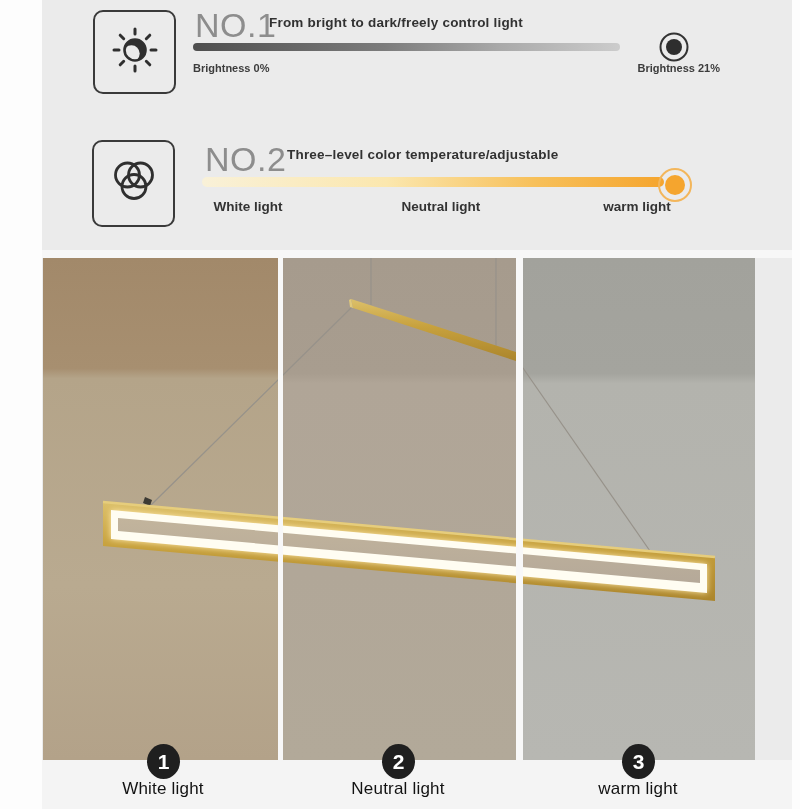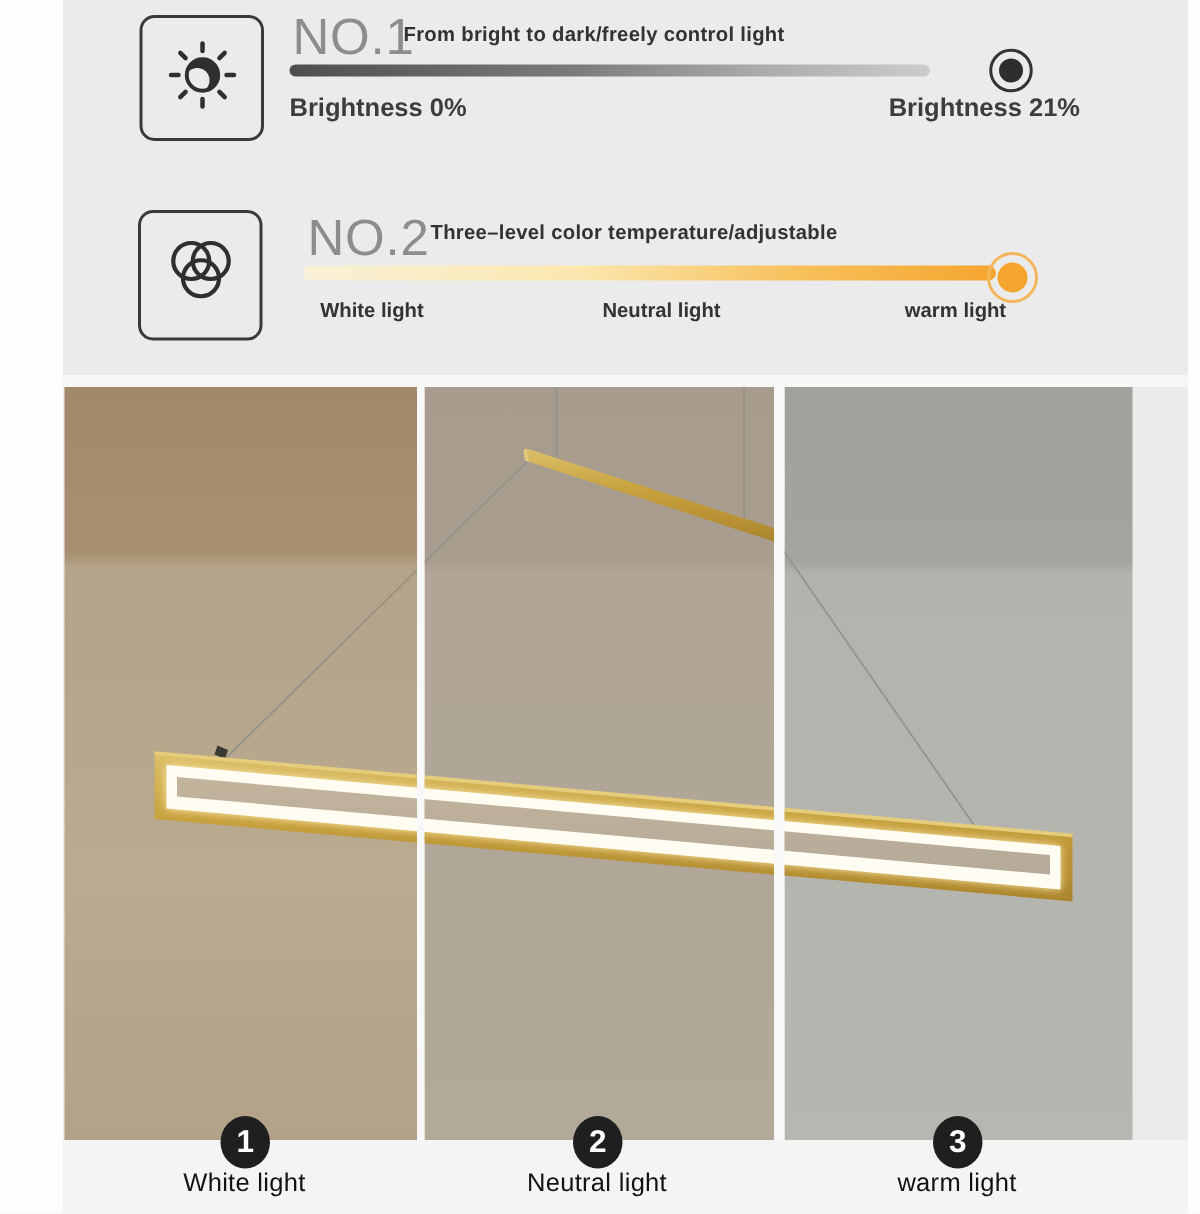--- a/index.html
+++ b/index.html
@@ -40,21 +40,21 @@
   .t1{left:254px;top:15px;}
   .t2{left:256px;top:147px;margin-left:16px;}
 
   .bright-bar{
     position:absolute;left:193px;top:43px;width:427px;height:8px;border-radius:4px;
     background:linear-gradient(to right,#4e4e4e,#7c7c7c 45%,#a9a9a9 72%,#cccccc);
   }
   .bright-end-icon{position:absolute;left:657px;top:30px;}
 
   .scale-label{
-    position:absolute;font-size:17px;font-weight:bold;color:#3c3c3c;
+    position:absolute;font-size:11px;font-weight:bold;color:#3c3c3c;
   }
   .s0{left:193px;top:62px;}
   .s100{left:560px;top:62px;width:160px;text-align:right;}
 
   .temp-bar{
     position:absolute;left:202px;top:177px;width:462px;height:10px;border-radius:5px;
     background:linear-gradient(to right,#f9f1d8,#fbe7ae 40%,#f7c05a 72%,#f5a52e);
   }
   .temp-dot{
     position:absolute;left:658px;top:168px;width:30px;height:30px;border-radius:50%;

